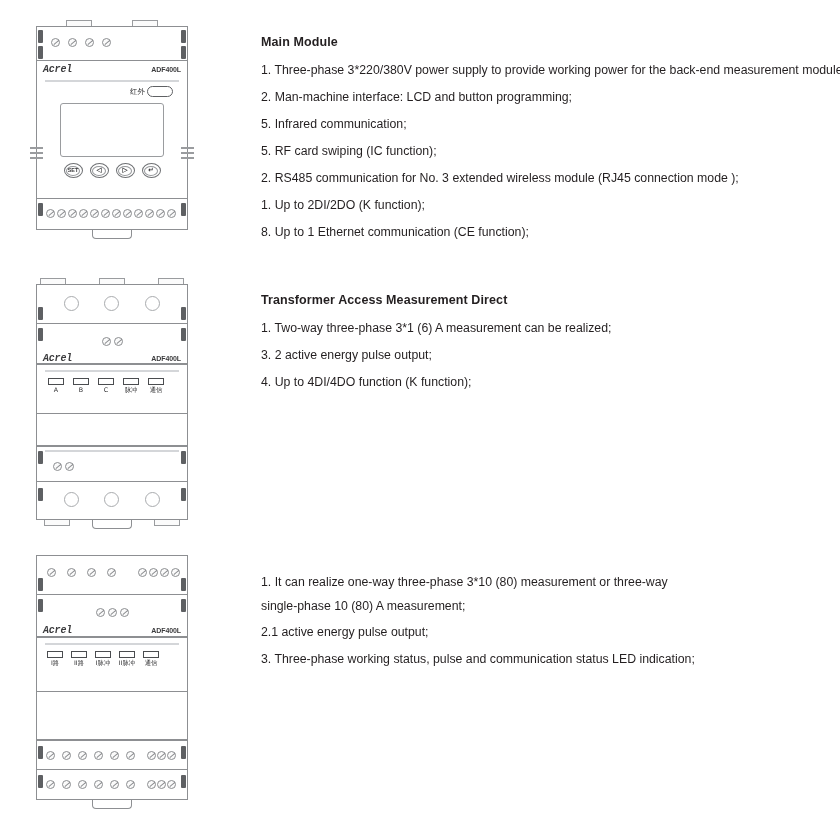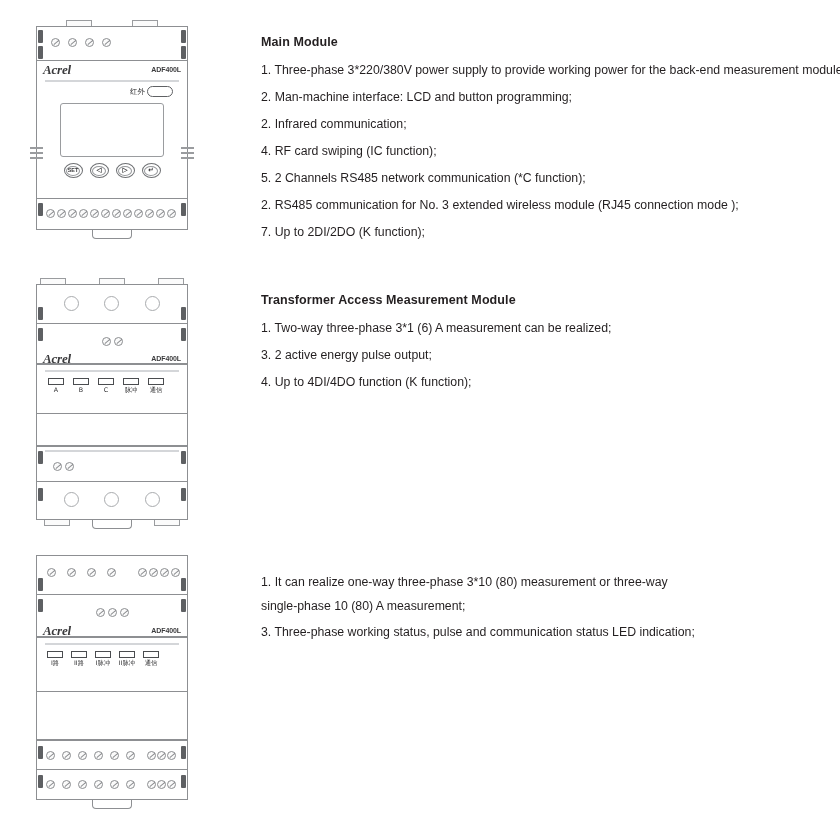--- a/index.html
+++ b/index.html
@@ -107,24 +107,24 @@
   
   .brand-strip {
     position: relative;
     height: 17px;
     display: flex;
     align-items: center;
     justify-content: space-between;
     padding: 0 6px;
   }
   .brand {
-    font-family: Liberation Serif, serif;
+    font-family: Liberation Mono, monospace;
     font-style: italic;
     font-weight: bold;
-    font-size: 13px;
+    font-size: 10px;
     color: #3b3b3d;
     letter-spacing: -0.2px;
     white-space: nowrap;
   }
   .model {
     font-family: "Liberation Sans", sans-serif;
     font-weight: bold;
     font-size: 7px;
     color: #3b3b3d;
     letter-spacing: -0.1px;
@@ -365,25 +365,25 @@
       </div>
 
       <div class="din-clip"></div>
     </div>
   </div>
 
   <div class="txt-col">
     <p class="block-title">Main Module</p>
     <p class="spec-line">1. Three-phase 3*220/380V power supply to provide working power for the back-end measurement module;</p>
     <p class="spec-line">2. Man-machine interface: LCD and button programming;</p>
-    <p class="spec-line">2. Infrared communication;</p>
-    <p class="spec-line">4. RF card swiping (IC function);</p>
-    <p class="spec-line">5. 2 Channels RS485 network communication (*C function);</p>
+    <p class="spec-line">5. Infrared communication;</p>
+    <p class="spec-line">5. RF card swiping (IC function);</p>
     <p class="spec-line">2. RS485 communication for No. 3 extended wireless module (RJ45 connection mode );</p>
-    <p class="spec-line">7. Up to 2DI/2DO (K function);</p>
+    <p class="spec-line">1. Up to 2DI/2DO (K function);</p>
+    <p class="spec-line">8. Up to 1 Ethernet communication (CE function);</p>
   </div>
 </div>
 
 <div class="section" style="top:278px;">
 
   <div class="fig-col">
     <div class="device">
 
       <div class="top-tabs" style="justify-content:space-between;padding:0 12px;">
         <div class="top-tab"></div>
@@ -464,21 +464,21 @@
 
       <div class="foot-tabs">
         <div class="foot-tab"></div>
         <div class="foot-tab"></div>
       </div>
       <div class="din-clip" style="margin-top:-6px;"></div>
     </div>
   </div>
 
   <div class="txt-col">
-    <p class="block-title">Transformer Access Measurement Module</p>
+    <p class="block-title">Transformer Access Measurement Direct</p>
     <p class="spec-line">1. Two-way three-phase 3*1 (6) A measurement can be realized;</p>
     <p class="spec-line">3. 2 active energy pulse output;</p>
     <p class="spec-line">4. Up to 4DI/4DO function (K function);</p>
   </div>
 </div>
 
 <div class="section" style="top:555px;">
 
   <div class="fig-col">
     <div class="device">
@@ -571,15 +571,16 @@
           <span class="screw"></span>
         </div>
       </div>
 
       <div class="din-clip"></div>
     </div>
   </div>
 
   <div class="txt-col">
     <p class="spec-line wrap" style="width:445px;margin-bottom:6px;">1. It can realize one-way three-phase 3*10 (80) measurement or three-way single-phase 10 (80) A measurement;</p>
+    <p class="spec-line">2.1 active energy pulse output;</p>
     <p class="spec-line">3. Three-phase working status, pulse and communication status LED indication;</p>
   </div>
 </div>
 
 </body></html>

